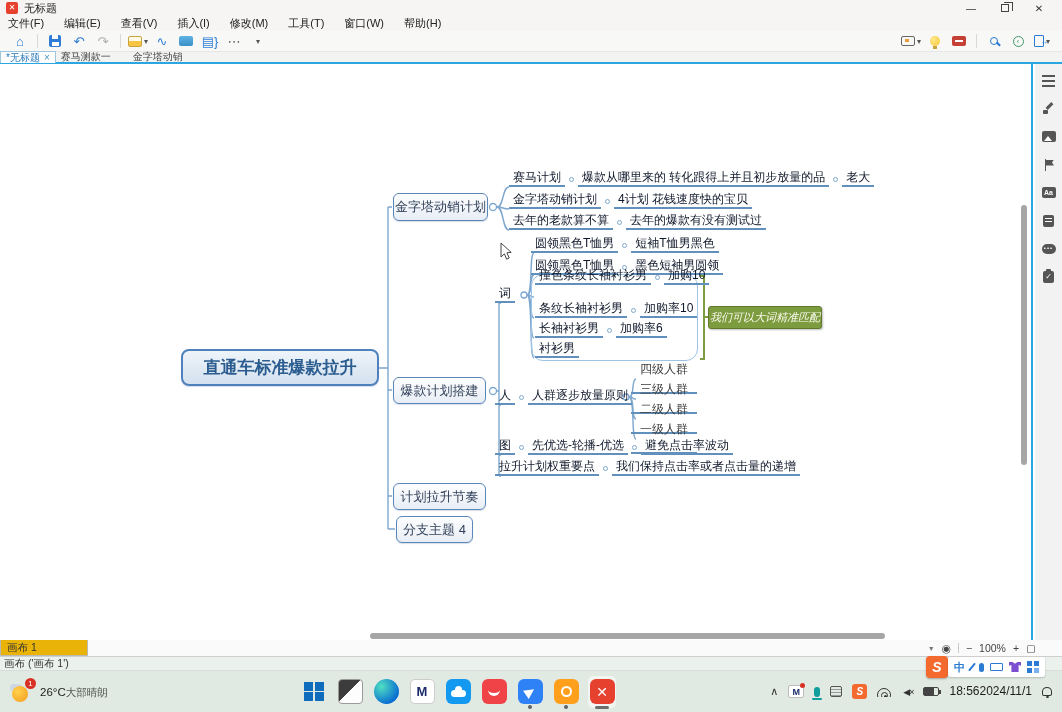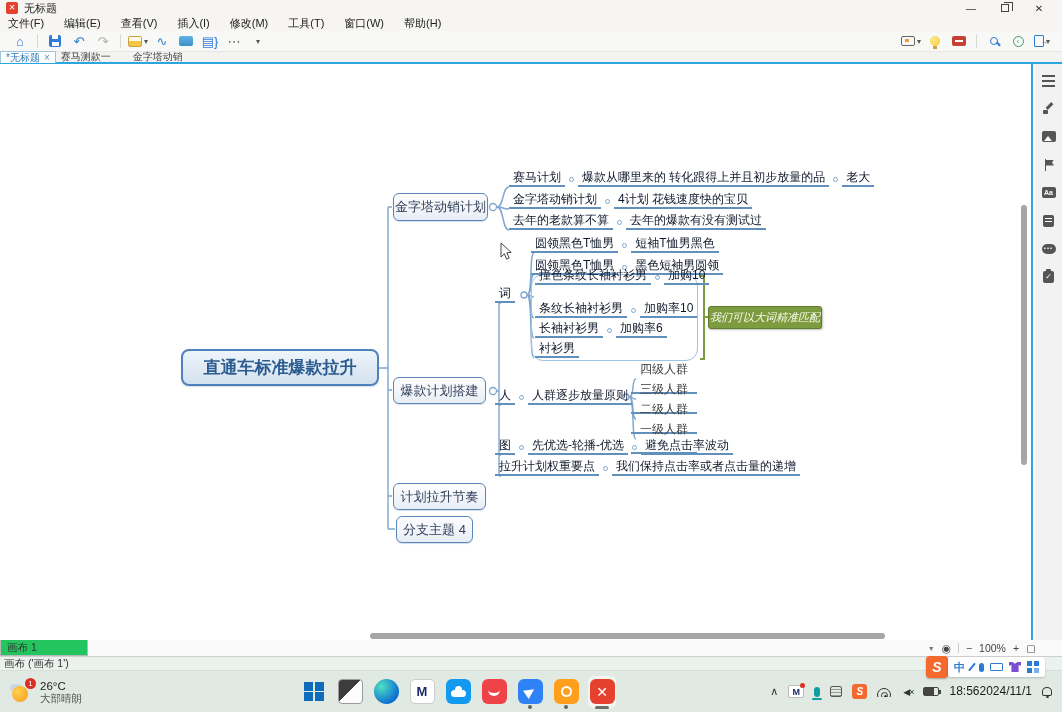--- a/index.html
+++ b/index.html
@@ -73,21 +73,21 @@
   .ic-flag:after{content:'';position:absolute;left:3.5px;top:1px;width:8px;height:6px;background:#555;clip-path:polygon(0 0,100% 0,75% 50%,100% 100%,0 100%)}
   .ic-aa{width:15px;height:11px;background:#555;border-radius:2px;color:#fff;font-size:7px;line-height:11px;text-align:center;font-weight:bold}
   .ic-doc{width:11px;height:12px;background:#555;border-radius:2px;position:relative}
   .ic-doc:after{content:'';position:absolute;left:2px;top:3px;width:7px;height:6px;background:repeating-linear-gradient(to bottom,#fff 0 1px,transparent 1px 3px)}
   .ic-bubble{width:14px;height:10px;background:#555;border-radius:5px;color:#fff;font-size:6px;letter-spacing:1px;text-align:center;line-height:9px}
   .ic-clip{width:11px;height:12px;background:#555;border-radius:2px;position:relative;color:#fff;font-size:8px;text-align:center;line-height:12px}
   .ic-clip:before{content:'';position:absolute;left:3px;top:-2px;width:5px;height:3px;background:#555;border-radius:1px}
 
   
   #canvastabs{position:absolute;left:0;top:640px;width:1062px;height:17px;background:#fafafa;border-bottom:1px solid #cfcfcf;display:flex;align-items:center;font-size:10.5px;color:#333}
-  .ctab{width:88px;height:16px;background:#22c55e;border:1px solid #b9b9b9;border-top:none;display:flex;align-items:center;padding-left:6px}
+  .ctab{width:88px;height:16px;background:#eab308;border:1px solid #b9b9b9;border-top:none;display:flex;align-items:center;padding-left:6px}
   #zoomctrl{margin-left:auto;display:flex;align-items:center;gap:7px;margin-right:26px;font-size:10.5px;color:#444}
   .zsep{width:1px;height:10px;background:#ccc}
 
   
   #statusbar{position:absolute;left:0;top:657px;width:1062px;height:14px;background:#ebf1ec;border-bottom:1px solid #d7ddd7;font-size:10.5px;color:#333;display:flex;align-items:center;padding-left:4px}
 
   
   #sogoubar{position:absolute;left:926px;top:656px;height:22px;display:flex;align-items:center;z-index:60}
   .sg-logo{width:22px;height:22px;background:#f4692e;border-radius:4px;color:#fff;font-weight:bold;font-size:14px;font-style:italic;text-align:center;line-height:22px;box-shadow:0 1px 2px rgba(0,0,0,.3)}
   .sg-panel{height:20px;background:rgba(255,255,255,.96);border-radius:3px;display:flex;align-items:center;gap:6px;padding:0 6px;box-shadow:0 1px 2px rgba(0,0,0,.2)}
@@ -100,21 +100,21 @@
   .sg-grid i{width:5px;height:5px;background:#2b7bd4}
   .sg-grid i:last-child{background:#7ab0ef}
 
   
   #taskbar{position:absolute;left:0;top:671px;width:1062px;height:41px;background:#e1eae2;display:flex;align-items:center}
   #weather{display:flex;align-items:center;gap:6px;padding-left:10px;width:150px}
   .wicon{width:24px;height:24px;position:relative}
   .wicon .sun{position:absolute;left:2px;top:6px;width:16px;height:16px;border-radius:50%;background:radial-gradient(circle at 35% 35%,#ffd24d,#f59a1d)}
   .wicon .cld{position:absolute;left:0;top:4px;width:12px;height:7px;background:#cfd8e2;border-radius:4px}
   .wicon .badge{position:absolute;right:-2px;top:-2px;width:11px;height:11px;background:#d93025;border-radius:50%;color:#fff;font-size:8px;text-align:center;line-height:11px}
-  .wtxt{display:flex;flex-direction:column;line-height:12px}
+  .wtxt{display:flex;line-height:12px}
   .wtemp{font-size:11.5px;color:#1c1c1c}.wdesc{font-size:10.5px;color:#555}
   #tcenter{display:flex;align-items:center;gap:8px;position:absolute;left:300px;top:0;height:41px}
   .win-start{display:grid;grid-template-columns:9px 9px;gap:1.5px}
   .win-start i{width:9px;height:9px;background:#0f6cbd}
   #searchbox{width:158px;height:28px;border-radius:14px;background:rgba(255,255,255,.92);border:1px solid #cfd6cf;display:flex;align-items:center;gap:8px;padding:0 3px 0 12px;font-size:11.5px;color:#666}
   .foodball{margin-left:auto;width:22px;height:22px;border-radius:50%;background:radial-gradient(circle at 35% 35%,#e8d9a0,#8fae5a 55%,#a8432e)}
   .appwrap{position:relative;width:28px;height:34px;display:flex;align-items:center;justify-content:center}
   .app{width:25px;height:25px;border-radius:6px;display:flex;align-items:center;justify-content:center;color:#fff;font-weight:bold}
   .app-explorer{background:linear-gradient(135deg,#3c3c3c 46%,#fdfdfd 46%);border:1px solid #9a9a9a;border-radius:4px}
   .app-edge{border-radius:50%;background:radial-gradient(circle at 30% 30%,#4fe0c2,#0b6fd1 72%)}

